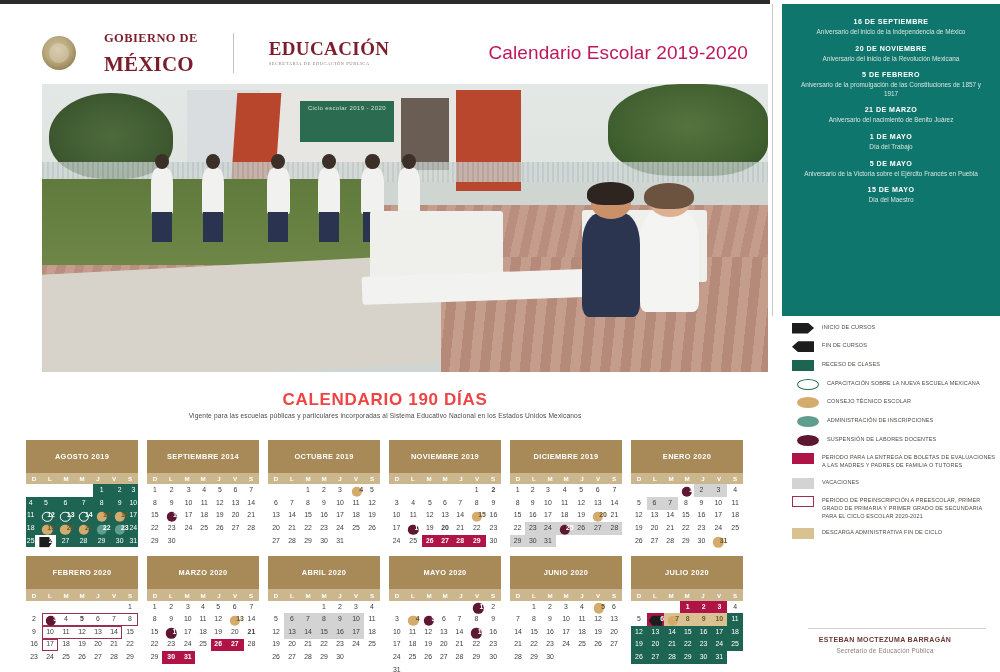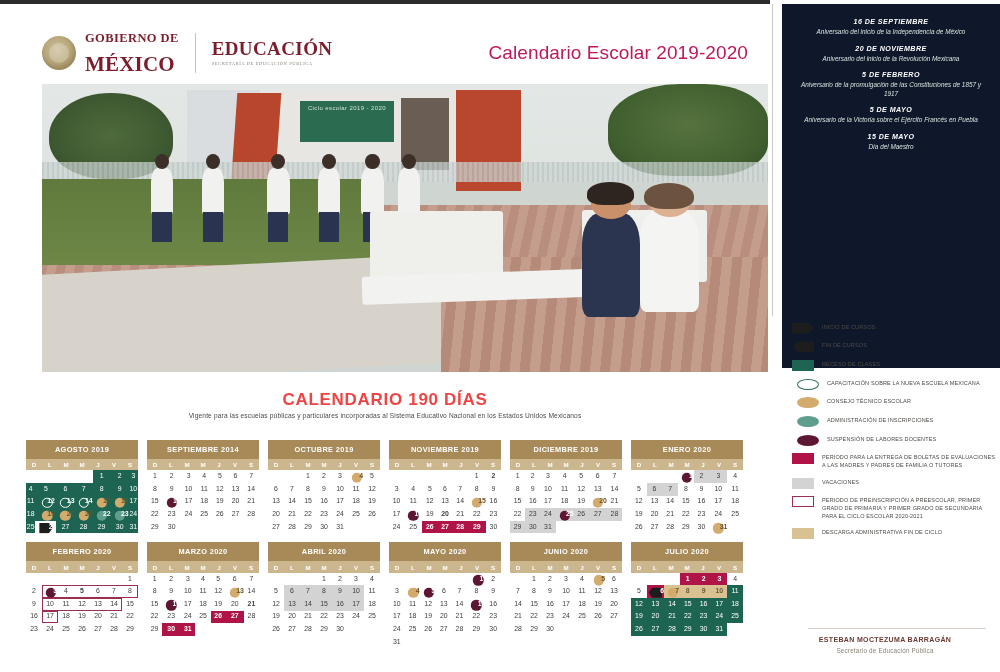--- a/index.html
+++ b/index.html
@@ -12,21 +12,21 @@
   #root { position: relative; width: 1000px; height: 672px; background: #fff; }
 
   
   .topbar { position:absolute; left:0; top:0; width:1000px; height:4px; background:#2b2b2b; }
 
   
   .main { position:absolute; left:0; top:4px; width:770px; height:668px; background:#fff; }
 
   
   .hdr { position:absolute; left:0; top:12px; width:770px; height:58px; }
-  .logo-wrap { position:absolute; left:42px; top:16px; display:flex; align-items:center; }
+  .logo-wrap { position:absolute; left:42px; top:16px; display:flex; align-items:center;gap:19px; }
   .eagle {
     width:34px; height:34px; border-radius:50%;
     background: radial-gradient(circle at 45% 40%, #cdbf9a 0%, #b9a87c 45%, #9c8a5e 70%, #8a7a52 100%);
     position:relative; flex:0 0 auto;
   }
   .eagle:after{
     content:""; position:absolute; left:7px; top:7px; width:20px; height:20px;
     border-radius:50%; background:rgba(255,255,255,0.22);
   }
   .gob { margin-left:9px; line-height:1; }
@@ -76,21 +76,21 @@
   .subtitle { position:absolute; left:0; top:386px; width:770px; text-align:center;
               font-size:17px; font-weight:bold; letter-spacing:.7px; color:#ef4444; }
   .subnote  { position:absolute; left:0; top:408px; width:770px; text-align:center;
               font-size:6.6px; color:#4a4a4a; letter-spacing:.15px;}
 
   
   .cal-grid { position:absolute; left:26px; top:436px; width:744px; }
   .cal-row  { display:flex; gap:9px; margin-bottom:9px; }
   .month    { width:112px; }
   .m-title  { background:#a78a57; color:#fff; font-size:7.4px; font-weight:bold;
-              text-align:center; padding:5px 0; letter-spacing:.35px; }
+              text-align:center; padding:12px 0; letter-spacing:.35px; }
   .m-dows   { display:grid; grid-template-columns:repeat(7,1fr); background:#cbb68d; }
   .m-dows span { font-size:6.2px; color:#fff; text-align:center; padding:2.2px 0; font-weight:bold;}
   .m-days   { display:grid; grid-template-columns:repeat(7,1fr); position:relative; z-index:2;}
   .cell     { position:relative; height:12.6px; display:flex; align-items:center; justify-content:center; }
   .cell span{ position:relative; z-index:3; font-size:6.9px; color:#3d3d3d; line-height:1; }
 
   
   .cell.bold span { font-weight:bold; }
   .cell.onGreen span { color:#ffffff; }
   .cell.onGreen .bg { position:absolute; inset:0; background:#1d6452; z-index:1; }
@@ -113,21 +113,21 @@
   .cell.ondot-dark  span { color:#6a5326; font-weight:bold;}
 
   .tag-start, .tag-end { position:absolute; left:50%; top:50%; transform:translate(-50%,-50%);
         width:13.5px; height:10.6px; background:#1d1d1d; z-index:2;}
   .tag-start { clip-path: polygon(0 0, 72% 0, 100% 50%, 72% 100%, 0 100%); }
   .tag-end   { clip-path: polygon(28% 0, 100% 0, 100% 100%, 28% 100%, 0 50%); }
   .cell.ontag span { color:#fff; font-weight:bold; }
 
   
   .side { position:absolute; left:770px; top:0; width:230px; height:672px; background:#fff; }
-  .side-green { position:absolute; left:12px; top:4px; width:218px; height:364px; background:#0f172a;font-style:italic; }
+  .side-green { position:absolute; left:12px; top:4px; width:218px; height:312px; background:#0f766e; }
   .side-line  { position:absolute; left:2px; top:4px; width:1.2px; height:312px; background:#c9c9c9;}
   .fest { text-align:center; color:#fff; padding:0 12px; }
   .fest .d { font-size:7.1px; font-weight:bold; letter-spacing:.45px; margin-bottom:2px;}
   .fest .t { font-size:6.4px; color:#d6e4dd; line-height:1.28; }
   .fest-list { position:absolute; left:0; top:14px; width:100%; }
   .fest + .fest { margin-top:8.5px; }
 
   
   .legend { position:absolute; left:22px; top:322px; width:206px; }
   .lg { display:flex; align-items:flex-start; margin-bottom:7.2px; }
@@ -1676,20 +1676,28 @@
           </div>
           <div class="fest">
             <div class="d">20 DE NOVIEMBRE</div>
             <div class="t">Aniversario del inicio de la Revolución Mexicana</div>
           </div>
           <div class="fest">
             <div class="d">5 DE FEBRERO</div>
             <div class="t">Aniversario de la promulgación de las Constituciones de 1857 y 1917</div>
           </div>
           <div class="fest">
+            <div class="d">21 DE MARZO</div>
+            <div class="t">Aniversario del nacimiento de Benito Juárez</div>
+          </div>
+          <div class="fest">
+            <div class="d">1 DE MAYO</div>
+            <div class="t">Día del Trabajo</div>
+          </div>
+          <div class="fest">
             <div class="d">5 DE MAYO</div>
             <div class="t">Aniversario de la Victoria sobre el Ejército Francés en Puebla</div>
           </div>
           <div class="fest">
             <div class="d">15 DE MAYO</div>
             <div class="t">Día del Maestro</div>
           </div>
         </div>
     </div>
     <div class="legend" id="legend-list">

